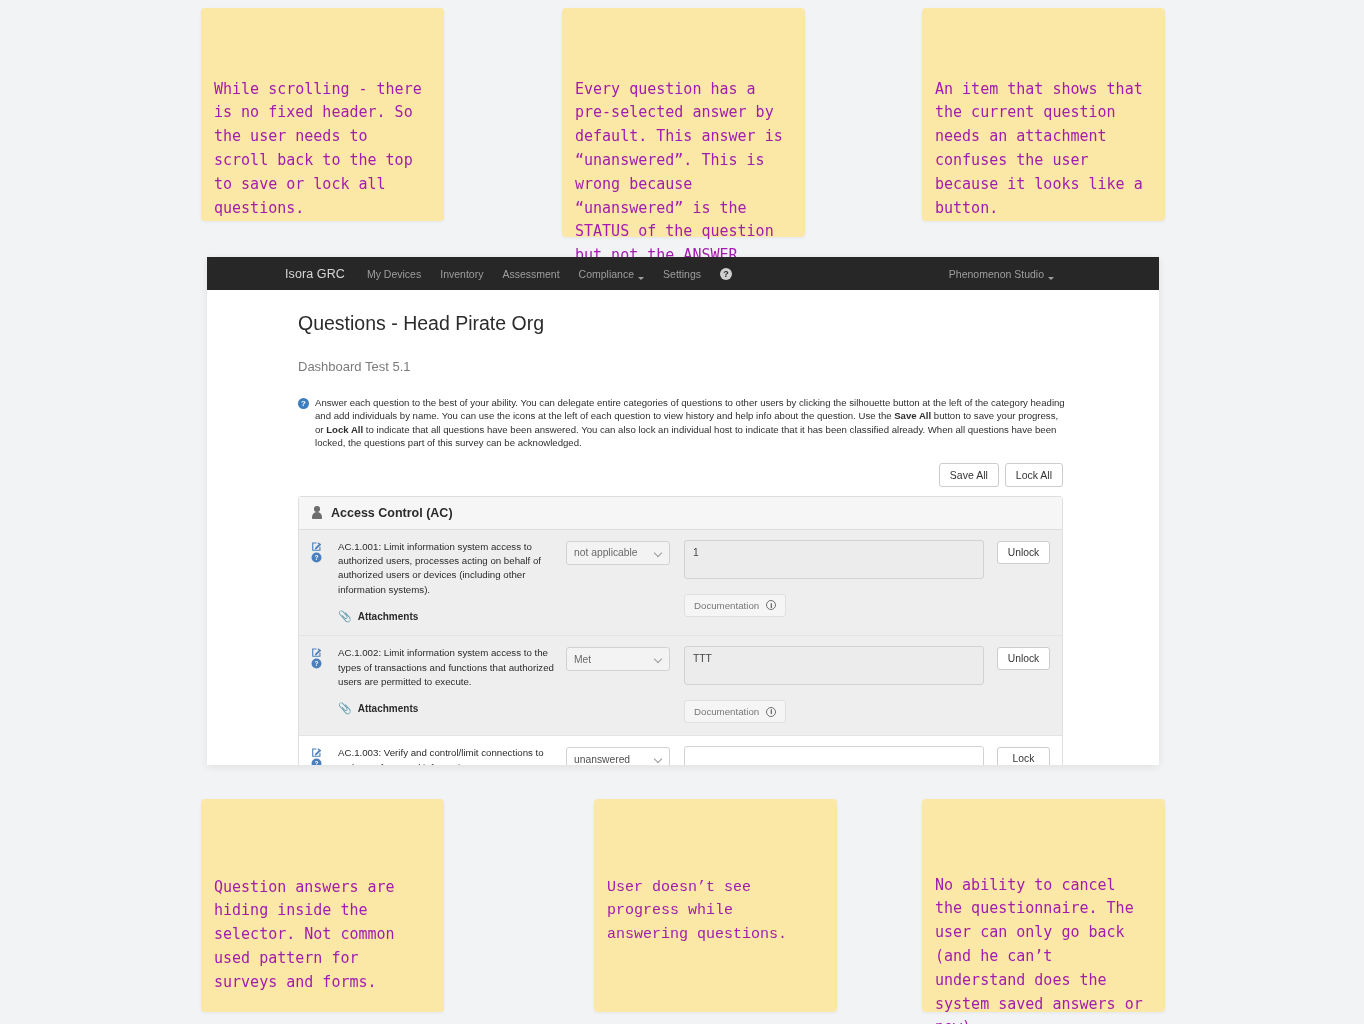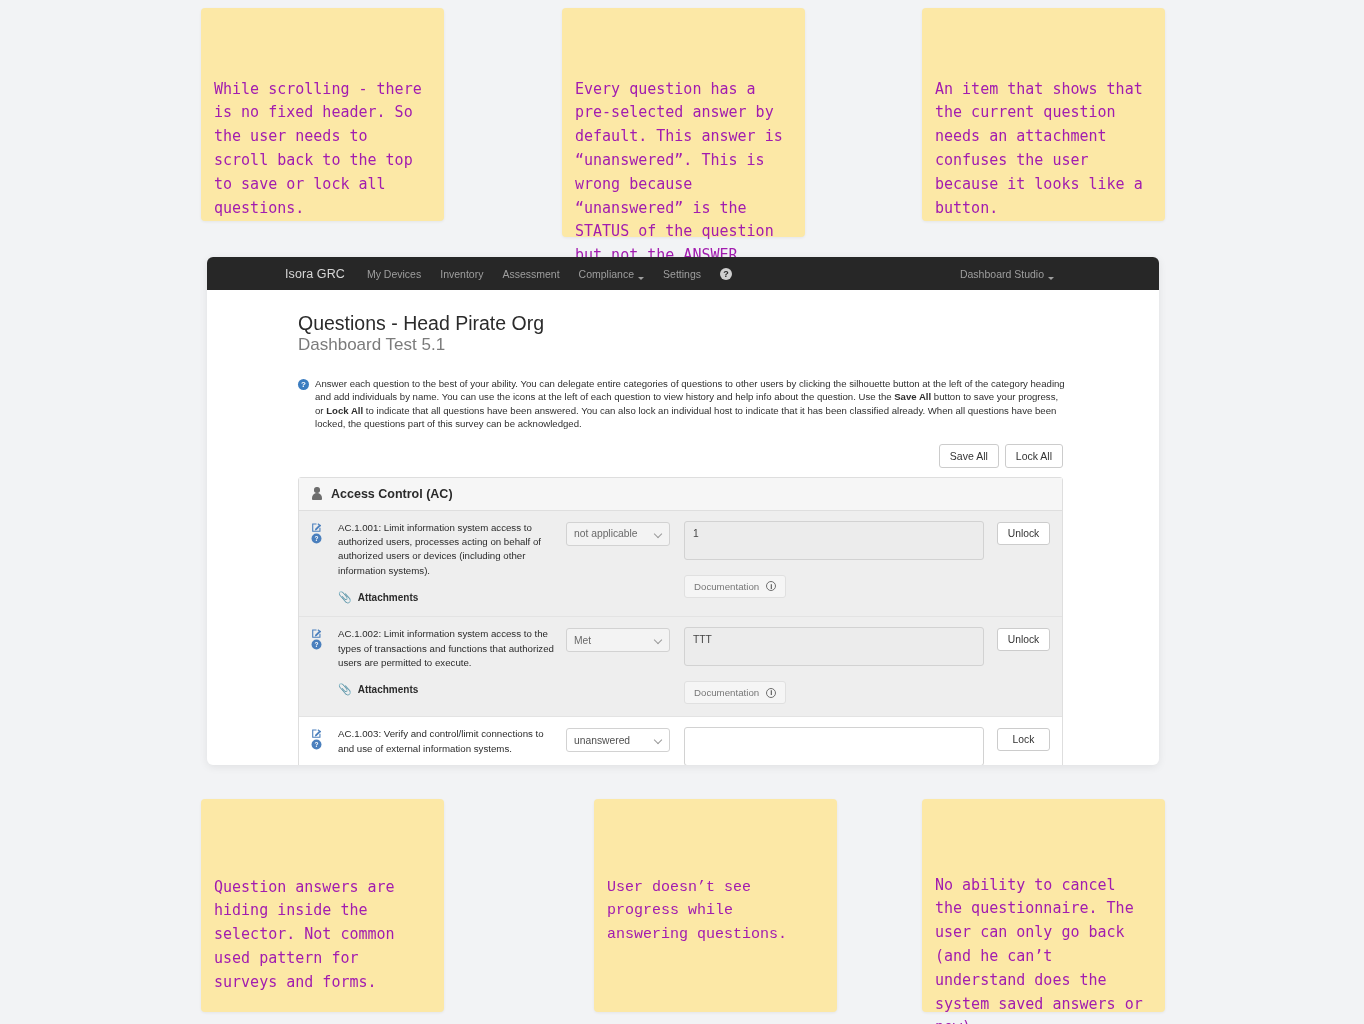--- a/index.html
+++ b/index.html
@@ -32,21 +32,21 @@
   #note-bot-3 { left: 922px; top: 799px; width: 243px; height: 213px; }
   #note-bot-1 .note-text, #note-bot-2 .note-text { padding-top: 7px; }
   #note-bot-3 .note-text { padding-top: 5px; }
 
   
   .app-card {
     position: absolute;
     left: 207px; top: 257px;
     width: 952px; height: 508px;
     background: #ffffff;
-    border-radius: 6px;
+    border-radius: 0;
     overflow: hidden;
     box-shadow: 0 2px 8px rgba(0,0,0,0.08);
   }
 
   
   .navbar {
     height: 33px;
     background: #272727;
     display: flex;
     align-items: center;
@@ -67,21 +67,21 @@
   .help-badge {
     width: 12px; height: 12px; border-radius: 50%; background: #cfcfcf;
     color: #272727; font-size: 9px; font-weight: bold;
     display: flex; align-items: center; justify-content: center;
   }
   .nav-right { margin-left: auto; padding-right: 105px; }
 
   
   .page { padding: 22px 0 0 91px; }
   .page-title { font-size: 19.5px; color: #2b2b2b; font-weight: normal; }
-  .page-sub { font-size: 17px; color: #7b7b7b; }
+  .page-sub { font-size: 13px; color: #7b7b7b; margin-top: 24px; }
 
   .info-block { display: flex; margin-top: 22px; width: 770px; }
   .info-icon {
     width: 11px; height: 11px; border-radius: 50%; background: #3c7dc0;
     color: #fff; font-size: 8px; font-weight: bold; flex: 0 0 11px;
     display: flex; align-items: center; justify-content: center;
     margin: 2px 6px 0 0;
   }
   .info-text { font-size: 9.6px; line-height: 13.4px; color: #2f2f2f; }
   .info-text b { font-weight: bold; }
@@ -210,21 +210,21 @@
       </div>
       <div class="nav-link">
         <span>Settings</span>
       </div>
       <div class="nav-link">
         <span class="help-badge">?</span>
       </div>
 
       <div class="nav-right">
         <div class="nav-link" style="margin-right:0">
-          <span>Dashboard Studio</span>
+          <span>Phenomenon Studio</span>
           <span class="caret"></span>
         </div>
       </div>
     </div>
 
     <div class="page">
       <h1 class="page-title">Questions - Head Pirate Org</h1>
       <div class="page-sub">Dashboard Test 5.1</div>
 
       <div class="info-block">

